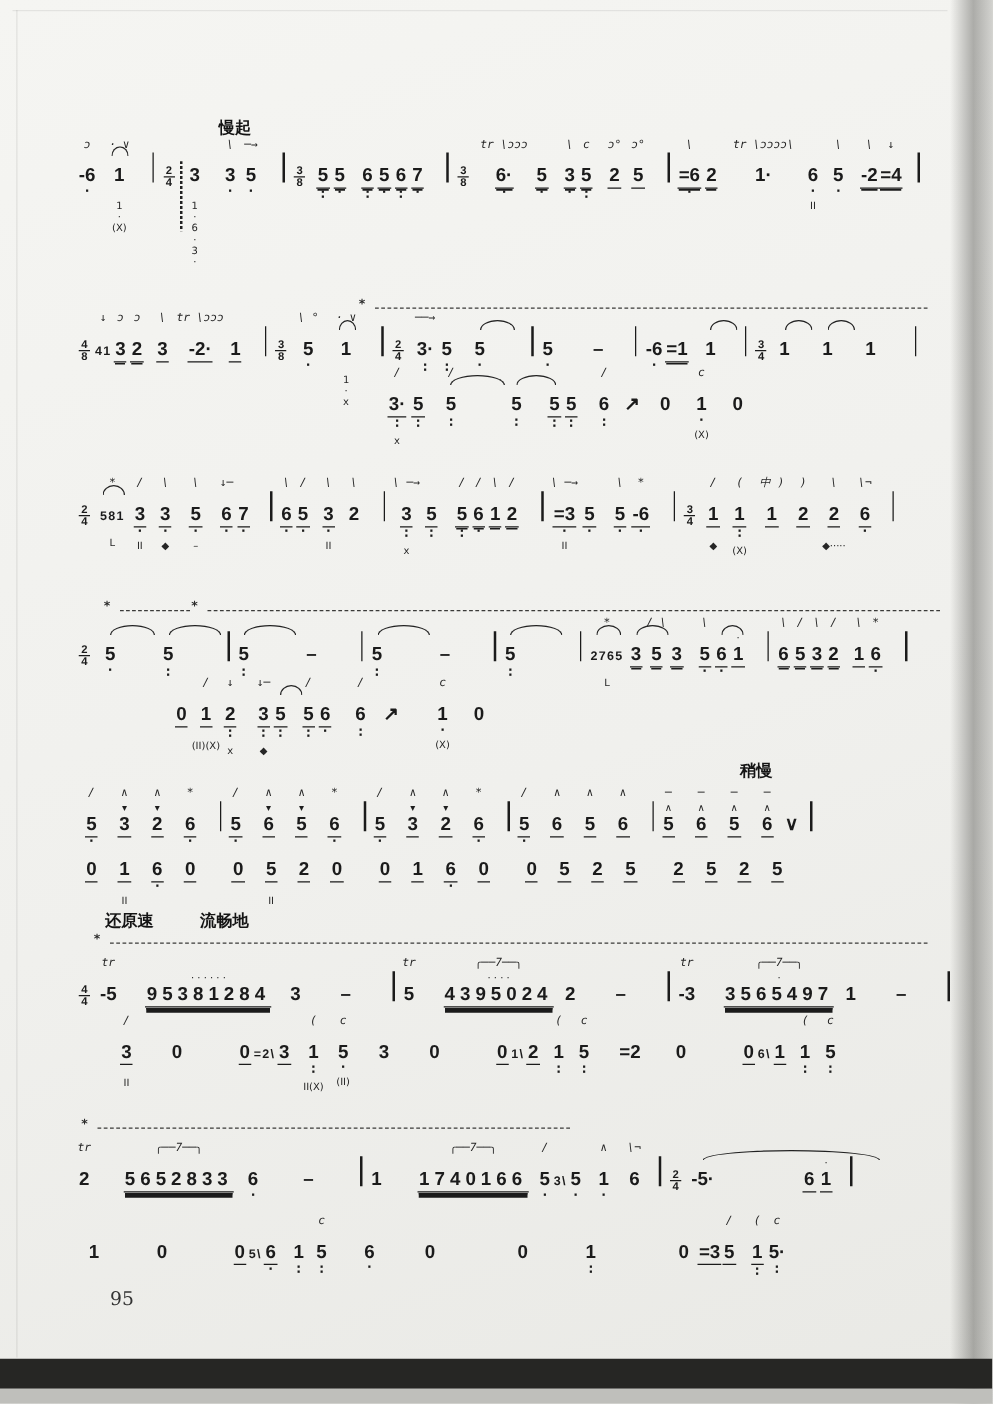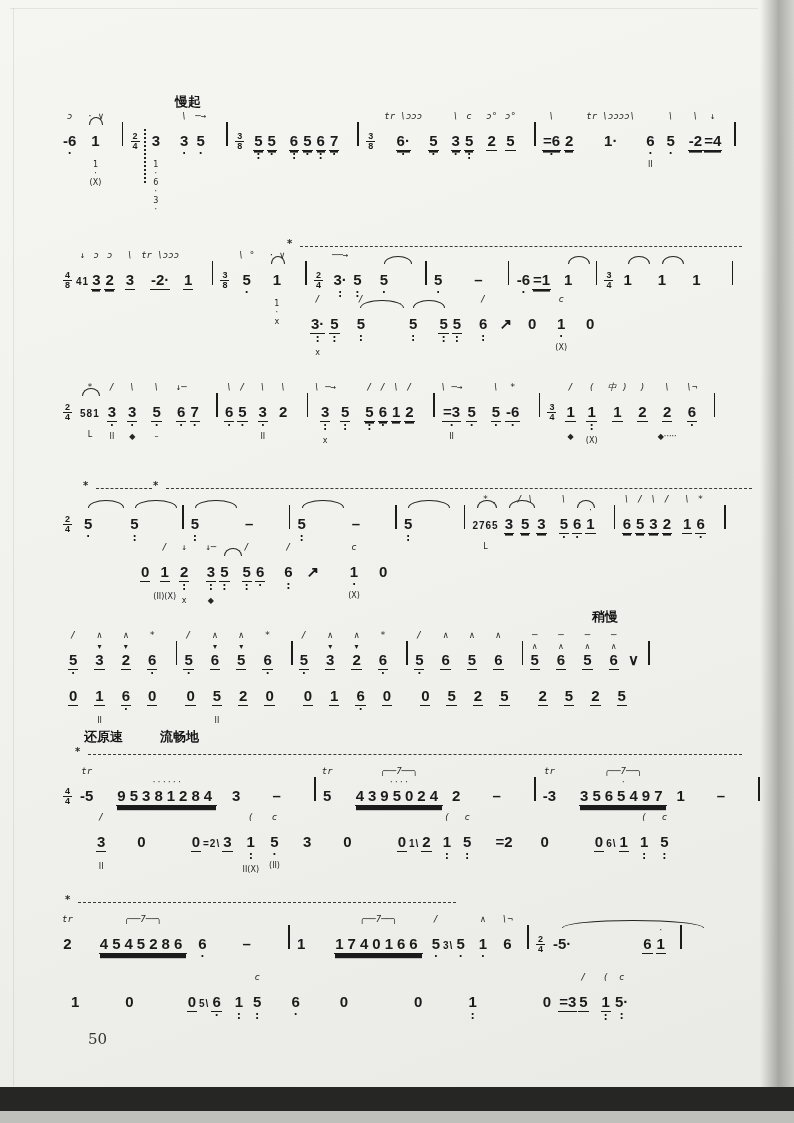--- a/index.html
+++ b/index.html
@@ -1782,21 +1782,21 @@
         <div class="row" style="left: 0px; top: 14px;">
           <span class="tk" style="margin-right: 26px;">
             <span class="ln a">tr</span>
             <span class="ln h"></span>
             <span class="ln nm">2</span>
             <span class="ln dts"></span>
           </span>
           <span class="tk" style="margin-right: 10px;">
             <span class="ln a">╭──7──╮</span>
             <span class="ln h"></span>
-            <span class="ln nm u3 grp">4545286</span>
+            <span class="ln nm u3 grp">5652833</span>
             <span class="ln dts"></span>
           </span>
           <span class="tk" style="margin-right: 34px;">
             <span class="ln a"></span>
             <span class="ln h"></span>
             <span class="ln nm">6</span>
             <span class="ln dts">
               <b>·</b>
             </span>
           </span>
@@ -2013,17 +2013,17 @@
             <span class="ln h"></span>
             <span class="ln nm">5·</span>
             <span class="ln dts">
               <b>·</b>
               <b>·</b>
             </span>
           </span>
         </div>
       </div>
     </div>
-  <div class="page-number">50</div>
+  <div class="page-number">95</div>
   <div class="edge-right"></div>
   <div class="bottom-bar"></div>
   <div class="below-bar"></div>
 </div>
 
 </body></html>

